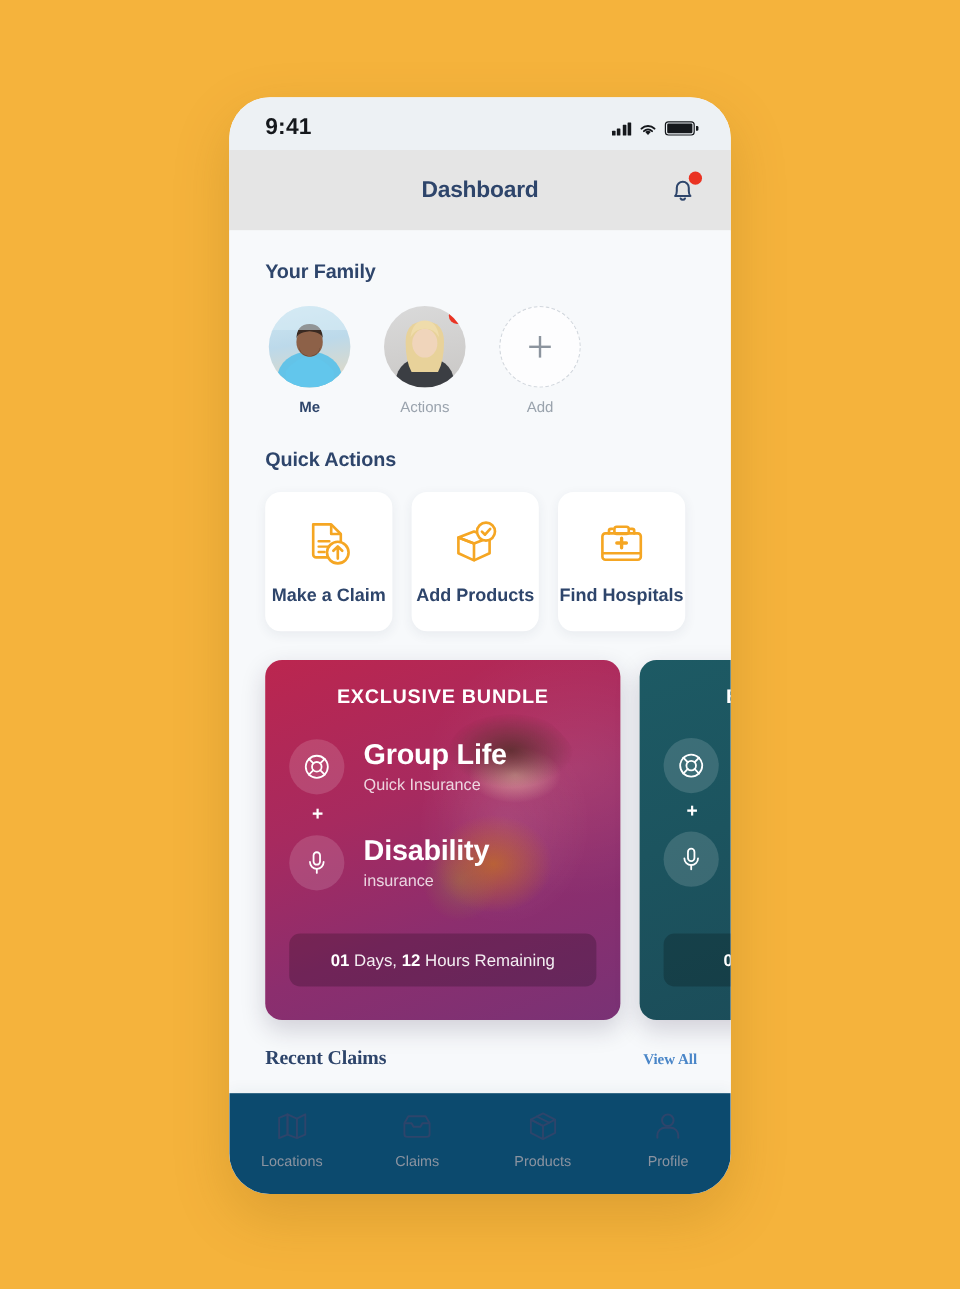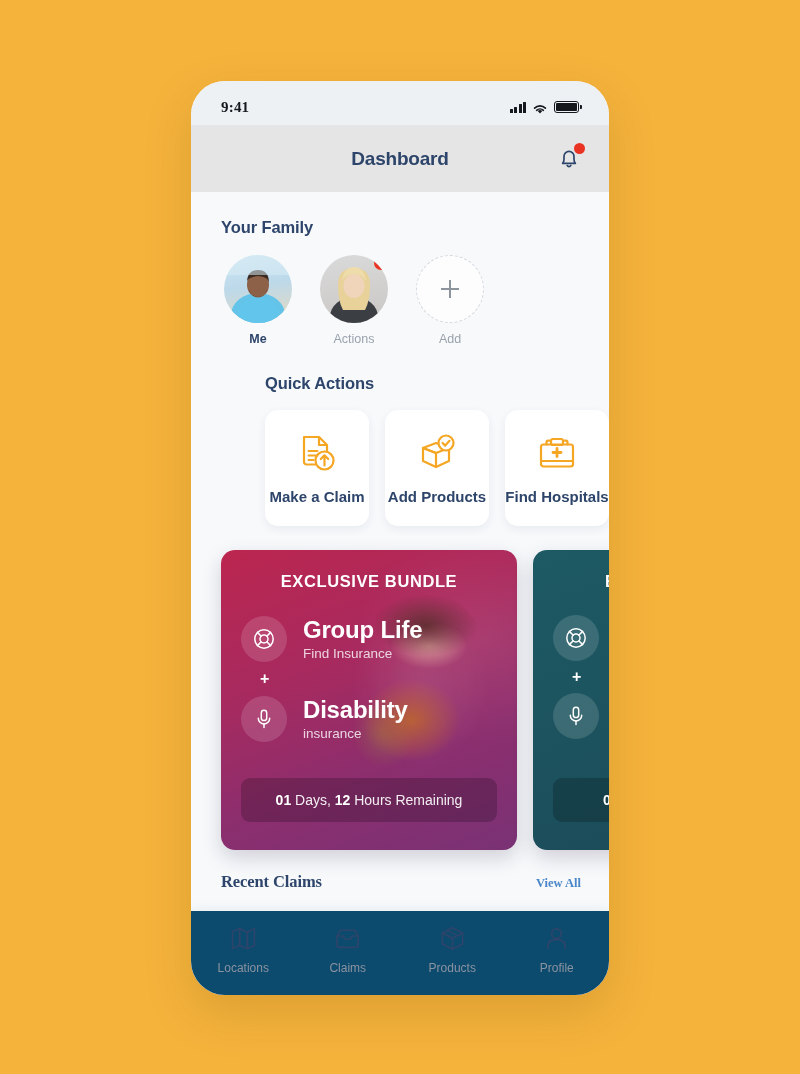--- a/index.html
+++ b/index.html
@@ -37,25 +37,24 @@
   .statusbar {
     height: 44px;
     background: #edf1f4;
     display: flex;
     align-items: center;
     justify-content: space-between;
     padding: 8px 30px 0 30px;
     flex: none;
   }
   .status-time {
-    font-size: 15px;
+    font-size: 19px;
     font-weight: bold;
     color: #15181c;
     letter-spacing: 0.2px;
-    font-family: Liberation Serif, serif;
   }
   .status-icons {
     display: flex;
     align-items: center;
     gap: 6px;
   }
   .sig-bars { display: flex; align-items: flex-end; gap: 1.5px; height: 11px; }
   .sig-bars i { display: block; width: 3px; background: #15181c; border-radius: 0.5px; }
   .sig-bars i:nth-child(1) { height: 4px; }
   .sig-bars i:nth-child(2) { height: 6px; }
@@ -176,21 +175,21 @@
     width: 18px; height: 18px;
     position: relative;
   }
   .plus-glyph::before, .plus-glyph::after {
     content: ""; position: absolute; background: #8c949e;
   }
   .plus-glyph::before { left: 8px; top: 0; width: 2px; height: 18px; }
   .plus-glyph::after { top: 8px; left: 0; height: 2px; width: 18px; }
 
   
-  .qa-sec { padding: 28px 0 0 30px; margin-left: 44px; }
+  .qa-sec { padding: 28px 0 0 30px; }
   .qa-row {
     display: flex;
     gap: 16px;
     margin-top: 17px;
   }
   .qa-card {
     width: 106px;
     height: 116px;
     background: #fff;
     border-radius: 13px;
@@ -482,21 +481,21 @@
           <div class="prod-row">
             <div class="prod-icon">
               <svg width="24" height="24" viewBox="0 0 24 24">
                 <circle cx="12" cy="12" r="9.2" fill="none" stroke="#fff" stroke-width="1.5"></circle>
                 <circle cx="12" cy="12" r="4" fill="none" stroke="#fff" stroke-width="1.5"></circle>
                 <path d="M5.4 5.4 l3.8 3.8 M18.6 5.4 l-3.8 3.8 M5.4 18.6 l3.8 -3.8 M18.6 18.6 l-3.8 -3.8" stroke="#fff" stroke-width="1.5" stroke-linecap="round"></path>
               </svg>
             </div>
             <div>
               <div class="prod-name">Group Life</div>
-              <div class="prod-sub">Find Insurance</div>
+              <div class="prod-sub">Quick Insurance</div>
             </div>
           </div>
           <div class="prod-plus">+</div>
           <div class="prod-row">
             <div class="prod-icon">
               <svg width="24" height="24" viewBox="0 0 24 24">
                 <rect x="9.3" y="3.2" width="5.4" height="10.4" rx="2.7" fill="none" stroke="#fff" stroke-width="1.5"></rect>
                 <path d="M6.3 11.3 a5.7 5.7 0 0 0 11.4 0" fill="none" stroke="#fff" stroke-width="1.5" stroke-linecap="round"></path>
                 <path d="M12 17 v3.4" stroke="#fff" stroke-width="1.5" stroke-linecap="round"></path>
               </svg>

